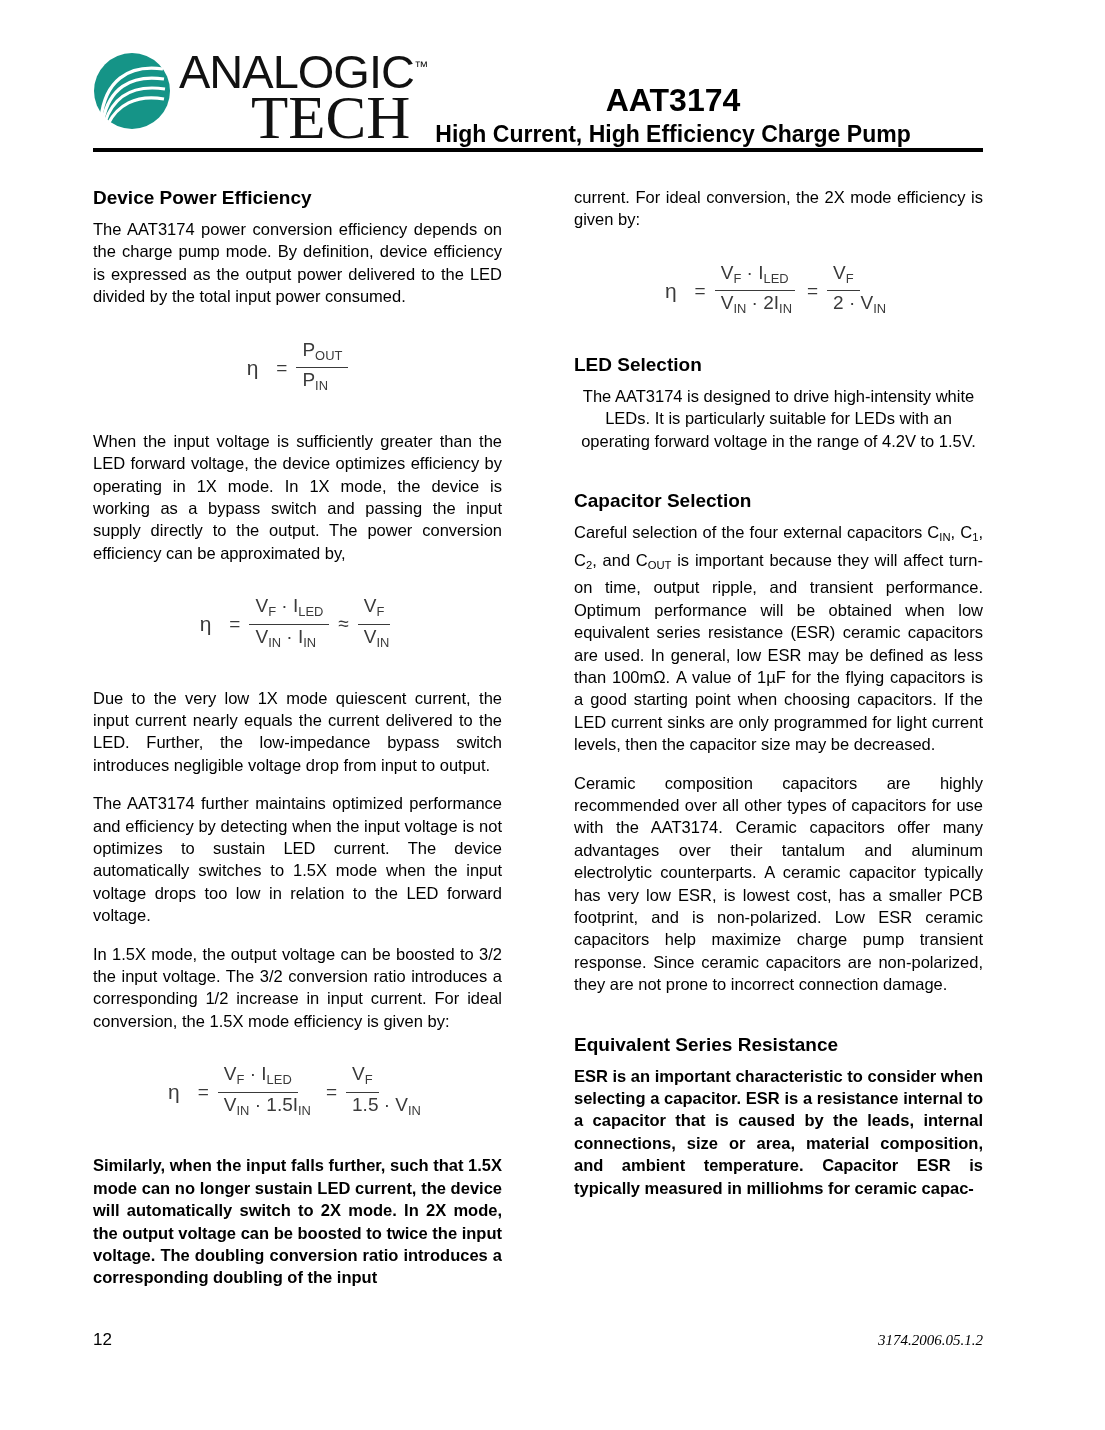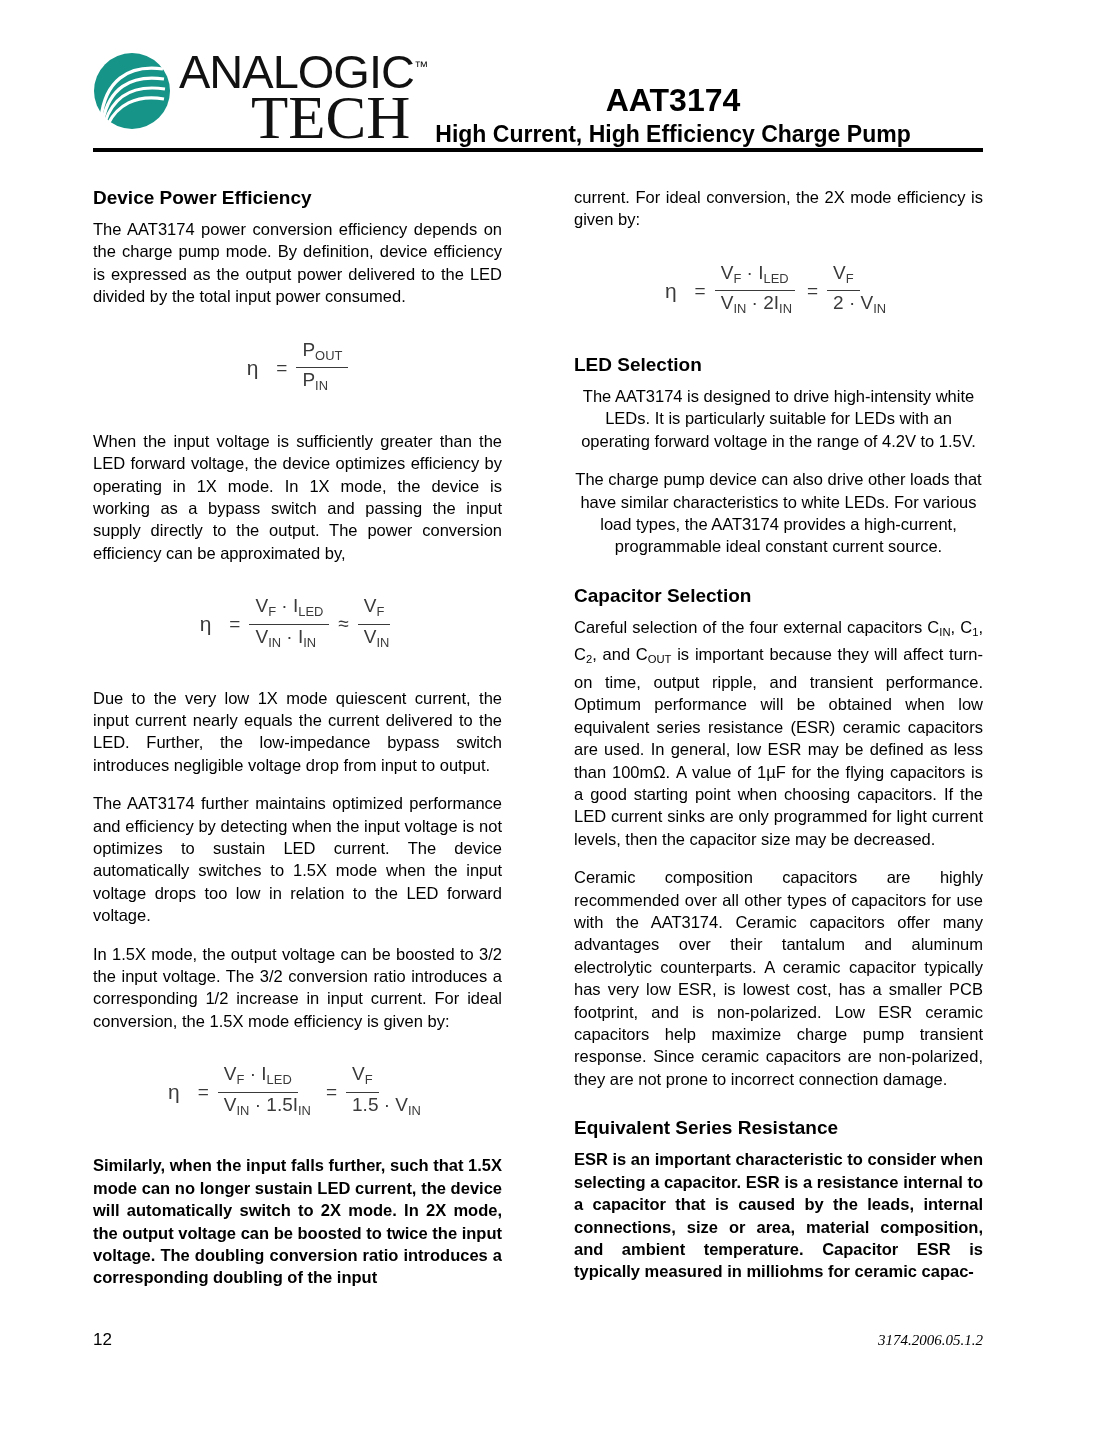--- a/index.html
+++ b/index.html
@@ -102,21 +102,21 @@
     gap: 72px;
   }
   .col { width: 409px; }
 
   h2.section {
     font-size: 19px;
     font-weight: bold;
     margin: 0 0 8px 0;
     line-height: 24px;
   }
-  h2.section.spaced { margin-top: 26px; }
+  h2.section.spaced { margin-top: 37px; }
 
   p.body {
     font-size: 16.5px;
     line-height: 22.4px;
     text-align: justify;
     margin: 0 0 16px 0;
     hyphens: none;
   }
   p.body.nojust { text-align: center; }
   p.tight { margin-bottom: 0; font-weight: bold; }
@@ -260,21 +260,20 @@
         </span>
         <span class="op">=</span>
         <span class="frac">
           <span class="num"><span>V</span><sub>F</sub></span>
           <span class="den"><span>2 · V</span><sub>IN</sub></span>
         </span>
       </div>
 
       <h2 class="section">LED Selection</h2>
       <p class="body nojust">The AAT3174 is designed to drive high-intensity white LEDs. It is particularly suitable for LEDs with an operating forward voltage in the range of 4.2V to 1.5V.</p>
-      <p class="body nojust">The charge pump device can also drive other loads that have similar characteristics to white LEDs. For various load types, the AAT3174 provides a high-current, programmable ideal constant current source.</p>
 
       <h2 class="section spaced">Capacitor Selection</h2>
       <p class="body"><span>Careful selection of the four external capacitors C</span><sub>IN</sub><span>, C</span><sub>1</sub><span>, C</span><sub>2</sub><span>, and C</span><sub>OUT</sub><span> is important because they will affect turn-on time, output ripple, and transient performance.  Optimum performance will be obtained when low equivalent series resistance (ESR) ceramic capacitors are used.  In general, low ESR may be defined as less than 100mΩ.  A value of 1µF for the flying capacitors is a good starting point when choosing capacitors.  If the LED current sinks are only programmed for light current levels, then the capacitor size may be decreased.</span></p>
       <p class="body">Ceramic composition capacitors are highly recommended over all other types of capacitors for use with the AAT3174.  Ceramic capacitors offer many advantages over their tantalum and aluminum electrolytic counterparts.  A ceramic capacitor typically has very low ESR, is lowest cost, has a smaller PCB footprint, and is non-polarized.  Low ESR ceramic capacitors help maximize charge pump transient response.  Since ceramic capacitors are non-polarized, they are not prone to incorrect connection damage.</p>
 
       <h2 class="section spaced">Equivalent Series Resistance</h2>
       <p class="body tight">ESR is an important characteristic to consider when selecting a capacitor.  ESR is a resistance internal to a capacitor that is caused by the leads, internal connections, size or area, material composition, and ambient temperature.  Capacitor ESR is typically measured in milliohms for ceramic capac-</p>
     </div>
   </div>
 

